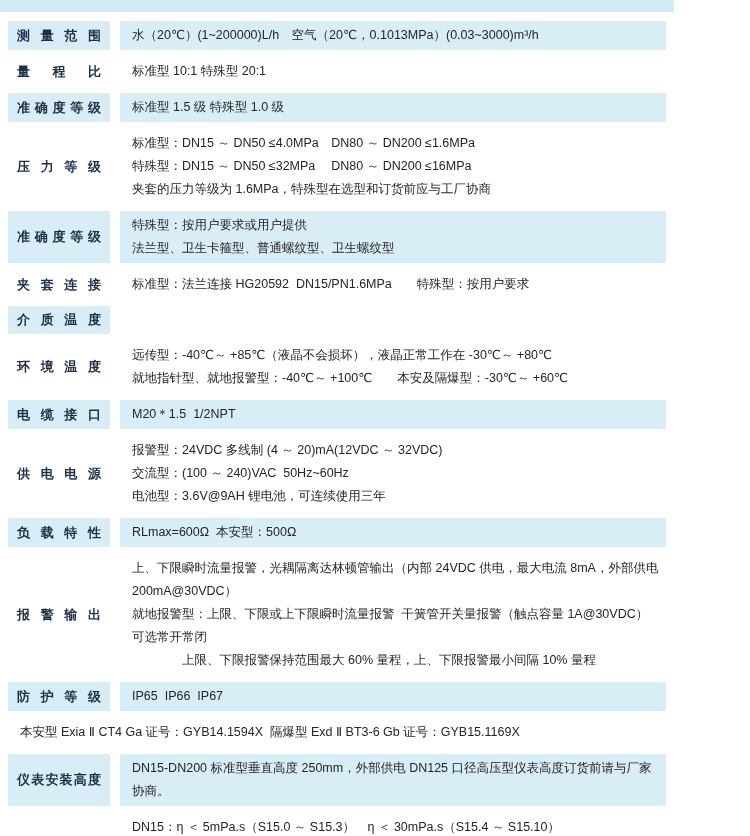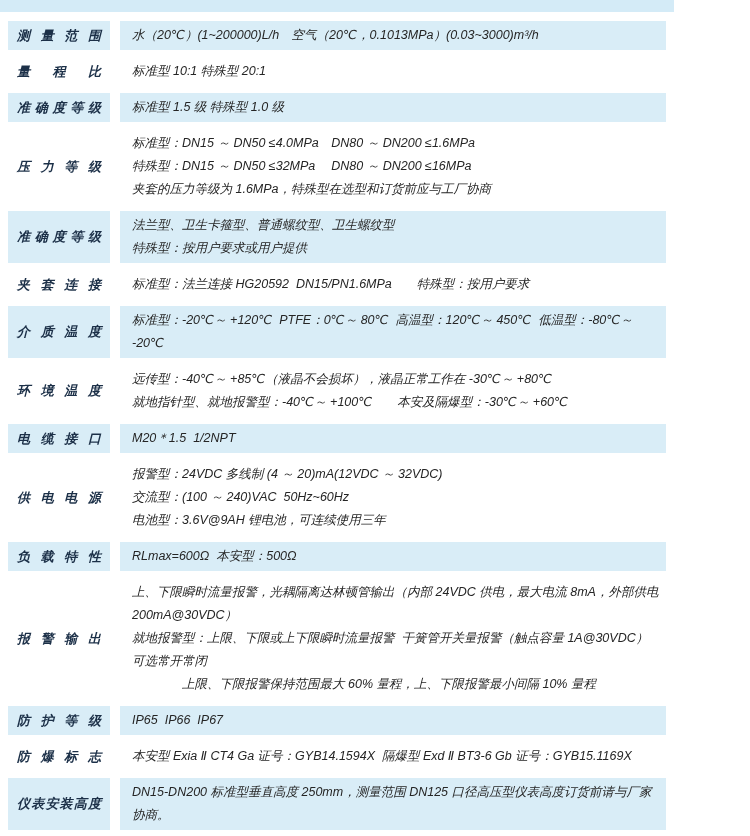--- a/index.html
+++ b/index.html
@@ -7,21 +7,20 @@
     padding: 0;
     background: #ffffff;
     width: 750px;
     font-family: "Liberation Sans", "DejaVu Sans", sans-serif;
   }
   .page {
     width: 674px;
     height: 836px;
     overflow: hidden;
     background: #ffffff;
-    font-style: italic;
   }
   .accent-bar {
     width: 100%;
     background: var(--accent-bar, #d4ebf7);
   }
   .accent-bar.top { height: 12px; margin-bottom: 9px; }
   .spec-table {
     margin: 0 8px;
     display: flex;
     flex-direction: column;
@@ -113,41 +112,38 @@
         <div class="line">特殊型：DN15 ～ DN50 ≤32MPa　 DN80 ～ DN200 ≤16MPa</div>
         <div class="line">夹套的压力等级为 1.6MPa，特殊型在选型和订货前应与工厂协商</div>
       </div>
     </div>
 
     <div class="row">
       <div class="label">
           <span>准确度等级</span>
         </div>
       <div class="content">
+        <div class="line">特殊型：按用户要求或用户提供</div>
         <div class="line">法兰型、卫生卡箍型、普通螺纹型、卫生螺纹型</div>
-        <div class="line">特殊型：按用户要求或用户提供</div>
       </div>
     </div>
 
     <div class="row">
       <div class="label">
           <span>夹套连接</span>
         </div>
       <div class="content">
         <div class="line">标准型：法兰连接 HG20592  DN15/PN1.6MPa　　特殊型：按用户要求</div>
       </div>
     </div>
 
     <div class="row">
       <div class="label">
           <span>介质温度</span>
         </div>
-      <div class="content">
-        <div class="line">标准型：-20℃～ +120℃  PTFE：0℃～ 80℃  高温型：120℃～ 450℃  低温型：-80℃～ -20℃</div>
-      </div>
     </div>
 
     <div class="row">
       <div class="label">
           <span>环境温度</span>
         </div>
       <div class="content">
         <div class="line">远传型：-40℃～ +85℃（液晶不会损坏），液晶正常工作在 -30℃～ +80℃</div>
         <div class="line">就地指针型、就地报警型：-40℃～ +100℃　　本安及隔爆型：-30℃～ +60℃</div>
       </div>
@@ -197,34 +193,31 @@
     <div class="row">
       <div class="label">
           <span>防护等级</span>
         </div>
       <div class="content">
         <div class="line">IP65  IP66  IP67</div>
       </div>
     </div>
 
     <div class="row">
-      <div class="label">
-          <span>防爆标志</span>
-        </div>
       <div class="content">
         <div class="line">本安型 Exia Ⅱ CT4 Ga 证号：GYB14.1594X  隔爆型 Exd Ⅱ BT3-6 Gb 证号：GYB15.1169X</div>
       </div>
     </div>
 
     <div class="row">
       <div class="label">
           <span>仪表安装高度</span>
         </div>
       <div class="content">
-        <div class="line">DN15-DN200 标准型垂直高度 250mm，测量范围 DN125 口径高压型仪表高度订货前请与厂家协商。</div>
+        <div class="line">DN15-DN200 标准型垂直高度 250mm，外部供电 DN125 口径高压型仪表高度订货前请与厂家协商。</div>
       </div>
     </div>
 
     <div class="row">
       <div class="label"></div>
       <div class="content">
         <div class="line">DN15：η ＜ 5mPa.s（S15.0 ～ S15.3）　η ＜ 30mPa.s（S15.4 ～ S15.10）</div>
 
       </div>
     </div>

